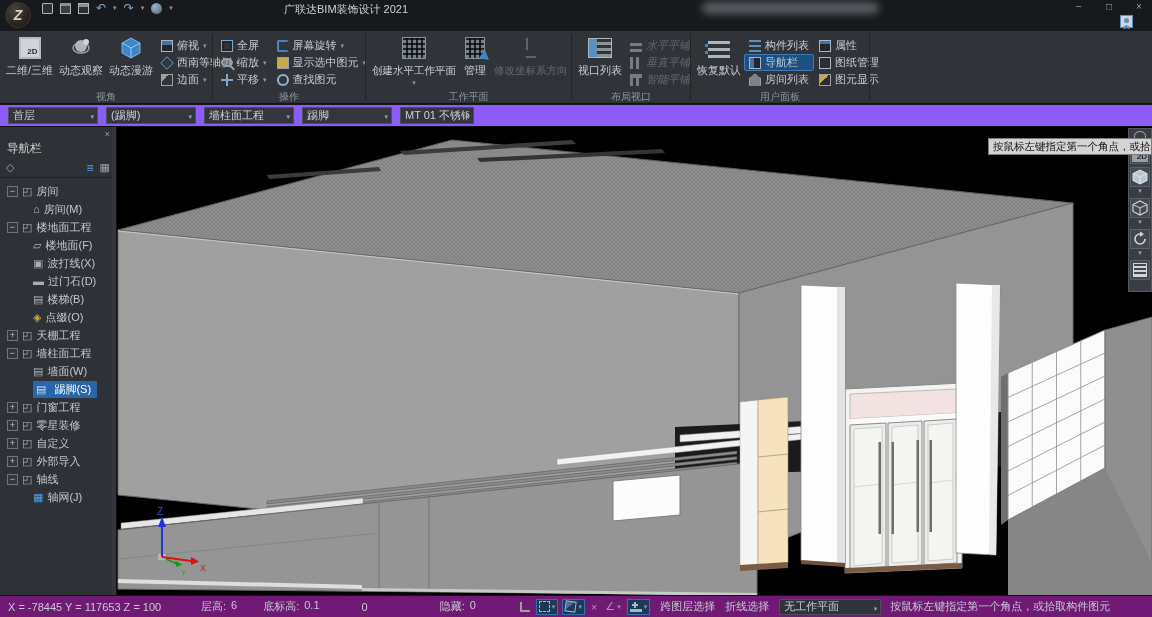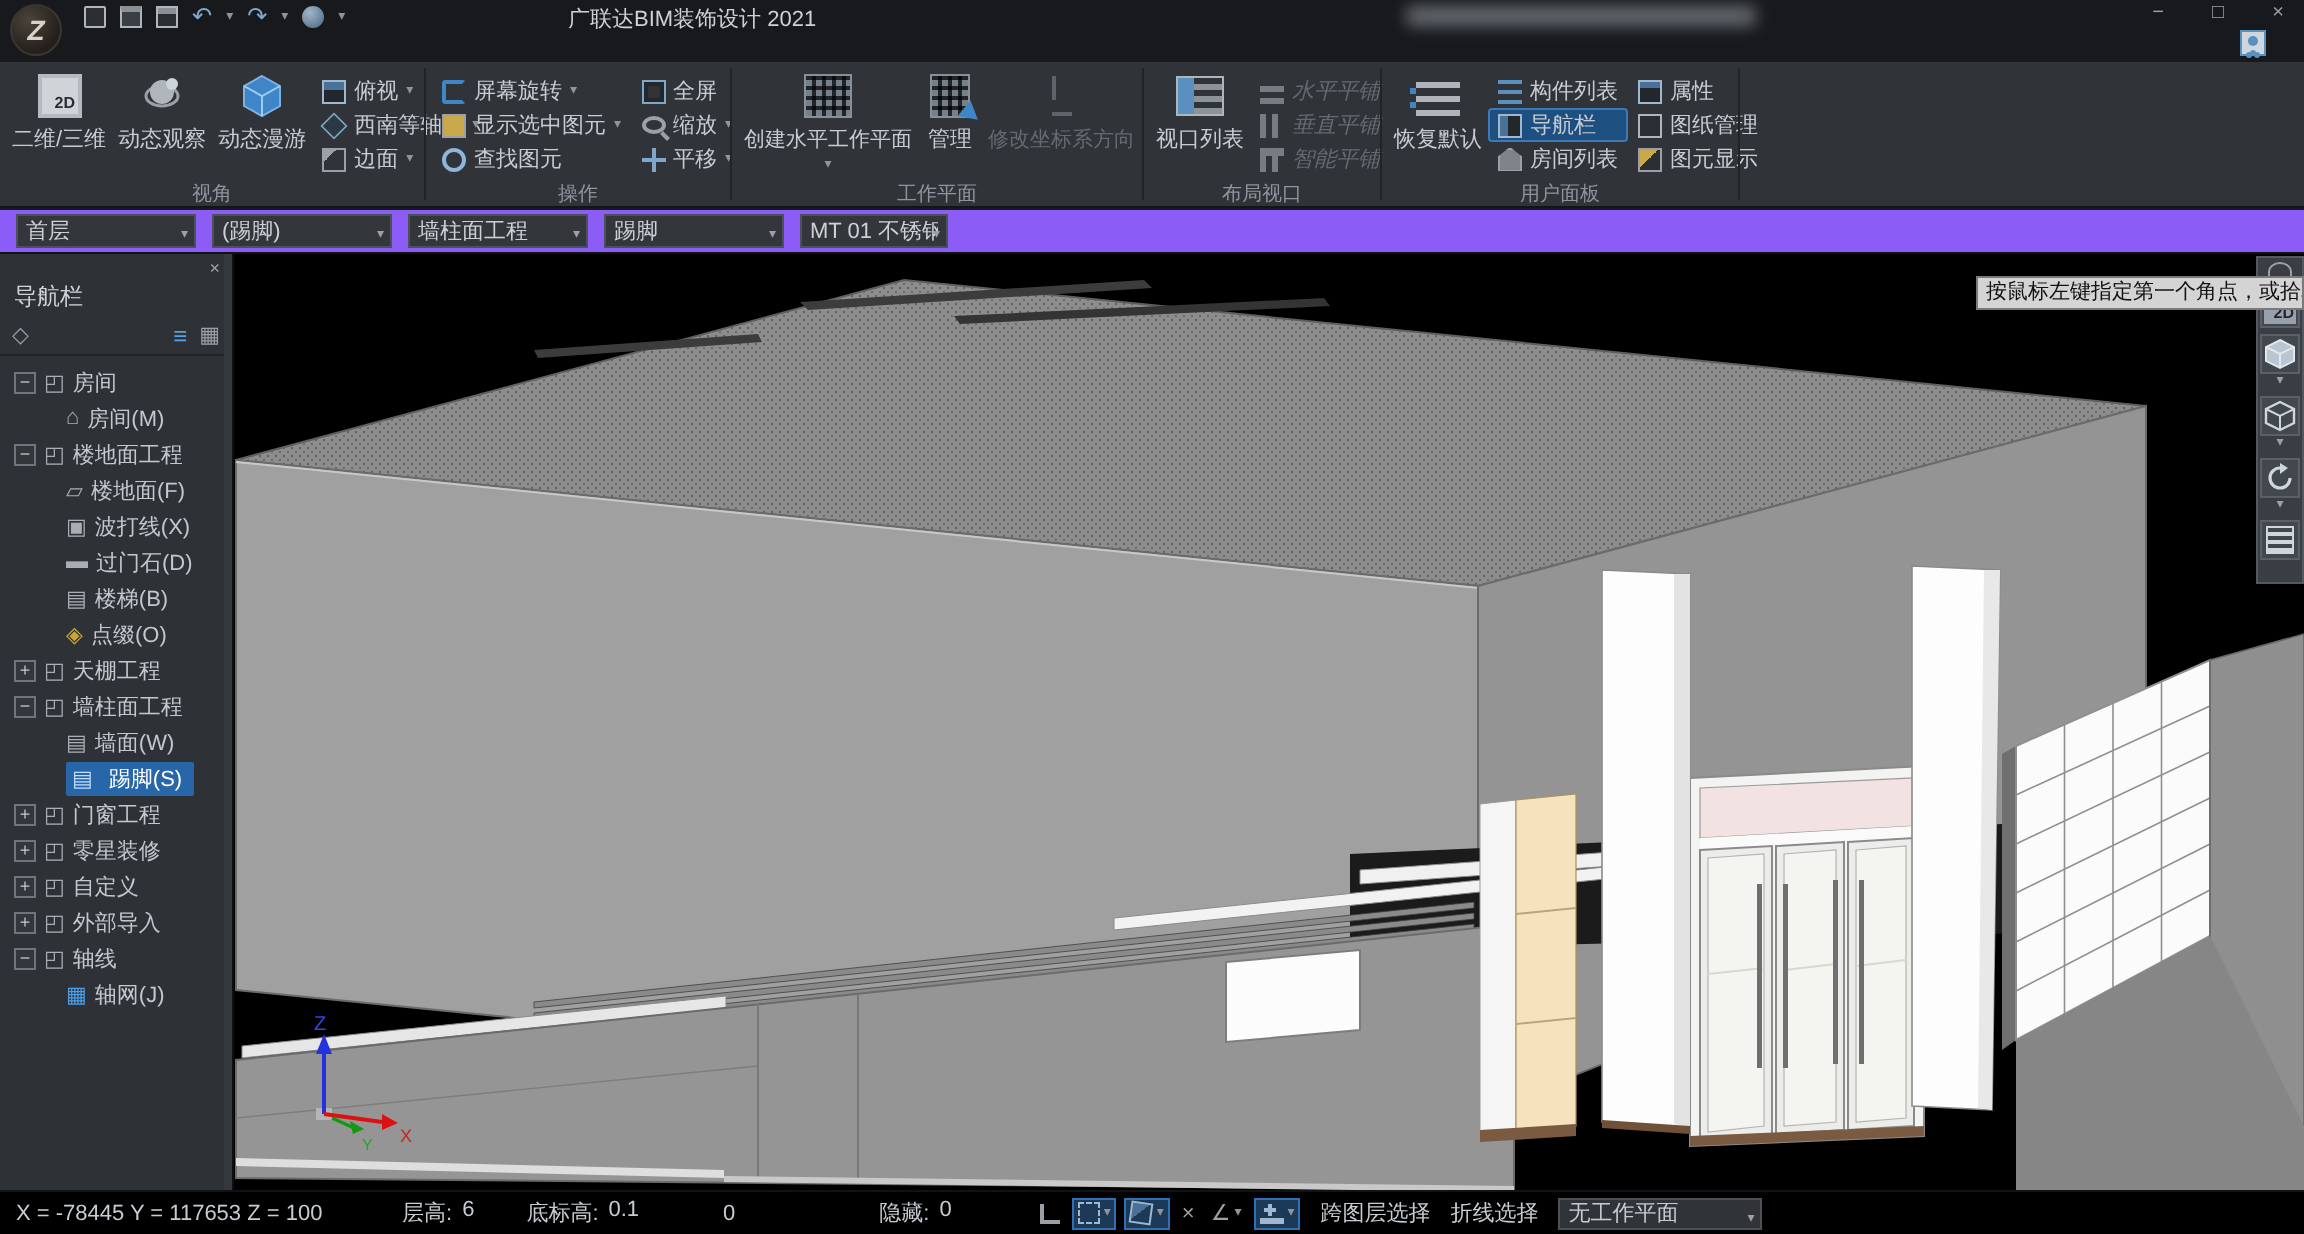--- a/index.html
+++ b/index.html
@@ -119,21 +119,21 @@
   .rtoolbar { position:absolute; right:0; top:1px; width:24px; height:164px; background:#3a3e44; border:1px solid #55595f; z-index:5; display:flex; flex-direction:column; align-items:center; padding-top:2px; }
   .rtb-top { width:12px; height:10px; border:1px solid #9aa0a6; border-radius:50% 50% 0 0; }
   .rtb-btn { width:20px; height:20px; border:1px solid #5a6067; background:#43484e; margin-top:3px; display:flex; align-items:center; justify-content:center; }
   .rtb-2d { background:#97a1ac; color:#22262a; font-size:8px; font-weight:bold; display:flex; align-items:flex-end; justify-content:flex-end; width:16px; height:16px; padding:1px; }
   .rtb-caret { color:#9aa0a6; font-size:7px; line-height:8px; }
   .rtb-grid { width:14px; height:14px; border:1px solid #cfd6dc; background:
      repeating-linear-gradient(0deg,#cfd6dc 0 2px, transparent 2px 4px),
      linear-gradient(90deg, transparent 0 6px, #43484e 6px 8px, transparent 8px); }
 
   
-  .statusbar { position:absolute; left:0; top:595px; width:1152px; height:22px; background:#000000; border-top:1px solid #101214; display:flex; align-items:center; font-size:11px; color:#c6ccd2; white-space:nowrap; }
+  .statusbar { position:absolute; left:0; top:595px; width:1152px; height:22px; background:#701a75; border-top:1px solid #101214; display:flex; align-items:center; font-size:11px; color:#c6ccd2; white-space:nowrap; }
   .sb-coords { margin-left:8px; width:185px; }
   .sb-kv { display:flex; gap:5px; }
   .st-icons { display:flex; align-items:center; margin-left:42px; gap:4px; }
   .stic { display:flex; align-items:center; height:16px; padding:0 2px; gap:2px; }
   .stic.blue { border:1px solid #2f6fb3; background:#1c3a57; }
   .ic-corner { width:10px; height:10px; border-left:2px solid #9aa0a6; border-bottom:2px solid #9aa0a6; }
   .ic-dashrect { width:11px; height:11px; border:1px dashed #9fb8d0; }
   .ic-cube3 { width:11px; height:11px; border:1px solid #9fb8d0; transform:rotate(8deg); background:linear-gradient(135deg,#49719a 0 45%, transparent 45%); }
   .ic-x { color:#9aa0a6; font-size:11px; }
   .ic-ang { color:#9aa0a6; font-size:11px; }
@@ -235,48 +235,48 @@
         </div>
       </div>
       <div class="rg-label">视角</div>
     </div>
     <div class="rdiv"></div>
 
     <div class="rgroup" style="width:152px">
       <div class="rg-content">
         <div class="smallcol">
           <div class="smallbtn">
+            <span class="si si-full"></span>
+            <span>全屏</span>
+          </div>
+          <div class="smallbtn">
+            <span class="si si-zoom"></span>
+            <span>缩放</span>
+            <span class="caret">▾</span>
+          </div>
+          <div class="smallbtn">
+            <span class="si si-pan"></span>
+            <span>平移</span>
+            <span class="caret">▾</span>
+          </div>
+        </div>
+        <div class="smallcol">
+          <div class="smallbtn">
             <span class="si si-rot"></span>
             <span>屏幕旋转</span>
             <span class="caret">▾</span>
           </div>
           <div class="smallbtn">
             <span class="si si-mon"></span>
             <span>显示选中图元</span>
             <span class="caret">▾</span>
           </div>
           <div class="smallbtn">
             <span class="si si-find"></span>
             <span>查找图元</span>
-          </div>
-        </div>
-        <div class="smallcol">
-          <div class="smallbtn">
-            <span class="si si-full"></span>
-            <span>全屏</span>
-          </div>
-          <div class="smallbtn">
-            <span class="si si-zoom"></span>
-            <span>缩放</span>
-            <span class="caret">▾</span>
-          </div>
-          <div class="smallbtn">
-            <span class="si si-pan"></span>
-            <span>平移</span>
-            <span class="caret">▾</span>
           </div>
         </div>
       </div>
       <div class="rg-label">操作</div>
     </div>
     <div class="rdiv"></div>
 
     <div class="rgroup" style="width:205px">
       <div class="rg-content">
         <div class="bigbtn">
@@ -681,15 +681,16 @@
           <span class="ic-plusbar"></span>
           <span class="caret">▾</span>
         </span>
     </span>
     <span class="st-txtbtn">跨图层选择</span>
     <span class="st-txtbtn">折线选择</span>
     <span class="st-dd">
       <span>无工作平面</span>
       <span class="ddcaret">▾</span>
     </span>
+    <span class="st-hint">按鼠标左键指定第一个角点，或拾取构件图元</span>
   </div>
 
 </div>
 
 </body></html>

